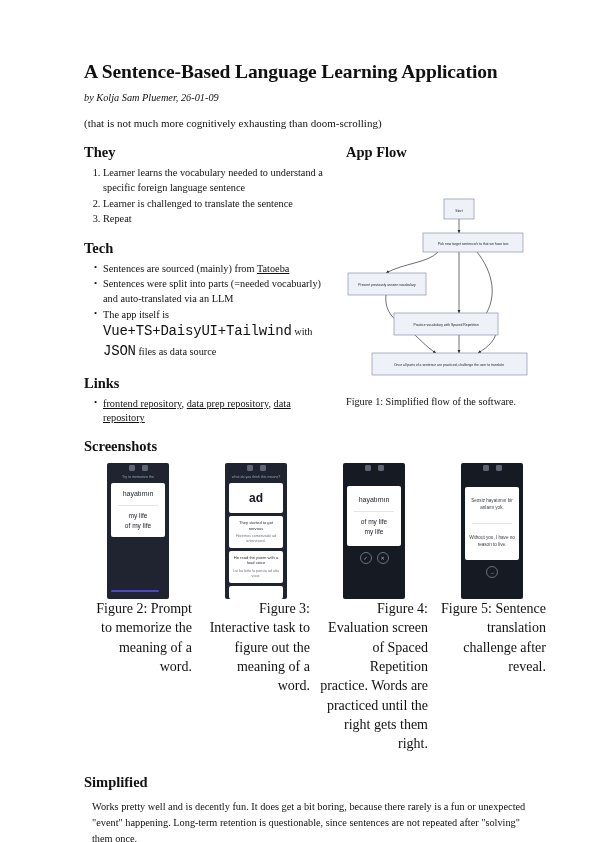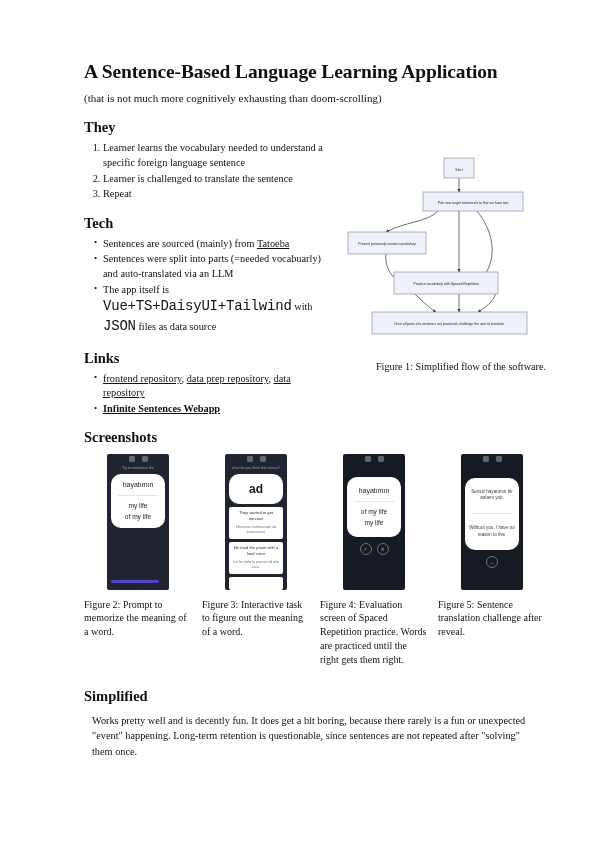--- a/index.html
+++ b/index.html
@@ -44,21 +44,21 @@
   .u { text-decoration:underline; }
   .lnk { text-decoration:underline; color:#111; }
   .lnk-b { text-decoration:underline; font-weight:bold; color:#111; }
 
   .gap-sec { height:13px; }
 
   
   .diagram { position:relative; width:200px; height:218px; margin-top:16px; }
   .diagram svg { display:block; }
   .fig-cap {
-    font-size:10.2px; text-align:right; margin-top:6px; line-height:1.35;
+    font-size:10.2px; text-align:left; line-height:1.35;
   }
 
   
   .shots { display:flex; justify-content:space-between; margin-top:8px; }
   .shot-cell { width:108px; }
   .phone {
     width:62px; height:136px; margin:0 auto;
     background:#1f2430; border-radius:2px; position:relative; overflow:hidden;
   }
   .phone.light { background:#161a22; }
@@ -67,21 +67,21 @@
   }
   .tiny-icon {
     width:6px; height:6px; border-radius:1.4px; background:#6b7280;
     display:block; opacity:.85;
   }
   .ph-head {
     font-size:3.6px; color:#9aa2b1; text-align:center; margin:1.5px 2px 3px 2px;
     line-height:1.25; font-family:"Liberation Sans", sans-serif;
   }
   .card {
-    background:#ffffff; margin:0 4px; border-radius:10px; padding:6px 3px;
+    background:#ffffff; margin:0 4px; border-radius:2px; padding:6px 3px;
   }
   .card .huge {
     font-size:12px; font-weight:bold; text-align:center; color:#15181f;
     font-family:"Liberation Sans", sans-serif; line-height:1.2;
   }
   .card hr {
     border:0; border-top:1px solid #e3e5ea; margin:5px 4px;
   }
   .card .mid {
     font-size:6.6px; text-align:center; color:#23262e; line-height:1.55;
@@ -104,33 +104,34 @@
   }
   .btn-row {
     display:flex; justify-content:center; gap:5px; margin-top:6px;
   }
   .cbtn {
     width:10px; height:10px; border-radius:50%; border:0.8px solid #6b7280;
     color:#aab0bb; font-size:5px; display:flex; align-items:center;
     justify-content:center; font-family:"Liberation Sans", sans-serif;
   }
   .shot-cap {
-    font-size:10px; text-align:left; margin-top:8px; line-height:1.38;
+    font-size:14px; text-align:right; line-height:1.38;
   }
 
   .eval-wrap { margin-top:16px; }
   .eval-body { font-size:10.3px; line-height:1.52; margin:8px; }
 </style>
 </head>
 <body>
 
 <div class="page">
  <div class="inner">
 
   <h1 class="doc-title">A Sentence-Based Language Learning Application</h1>
+  <div class="byline">by Kolja Sam Pluemer, 26-01-09</div>
   <div class="subnote">(that is not much more cognitively exhausting than doom-scrolling)</div>
 
   <div class="cols">
 
    <div class="col-left">
      <h2 class="sec">They</h2>
      <ol class="idea">
        <li>Learner learns the vocabulary needed to understand a specific foreign language sentence</li>
        <li>Learner is challenged to translate the sentence</li>
        <li>Repeat</li>
@@ -141,25 +142,25 @@
      <ul class="bul">
        <li><span>Sentences are sourced (mainly) from </span><span class="u">Tatoeba</span></li>
        <li>Sentences were split into parts (=needed vocabuarly) and auto-translated via an LLM</li>
        <li><span>The app itself is </span><code>Vue+TS+DaisyUI+Tailwind</code><span> with </span><code>JSON</code><span> files as data source</span></li>
      </ul>
 
      <div class="gap-sec"></div>
      <h2 class="sec">Links</h2>
      <ul class="bul">
        <li><a class="lnk" href="#">frontend repository</a><span>, </span><a class="lnk" href="#">data prep repository</a><span>, </span><a class="lnk" href="#">data repository</a></li>
-       <li><a class="lnk-b" href="#">Infinite Sentences Webapp</a></li>
      </ul>
    </div>
 
    <div class="col-right">
+     <h2 class="sec">App Flow</h2>
      <div class="diagram">
        <svg width="200" height="212" viewBox="0 0 200 212">
          <defs>
            <marker id="ar" markerWidth="6" markerHeight="6" refX="4.6" refY="2.2" orient="auto">
              <path d="M0,0 L4.8,2.2 L0,4.4 z" fill="#2b3040"></path>
            </marker>
          </defs>
 
          <path d="M113,42 L113,56" stroke="#2b3040" stroke-width="0.7" fill="none" marker-end="url(#ar)"></path>
          <path d="M92,75 C82,86 58,86 40,96" stroke="#2b3040" stroke-width="0.7" fill="none" marker-end="url(#ar)"></path>

